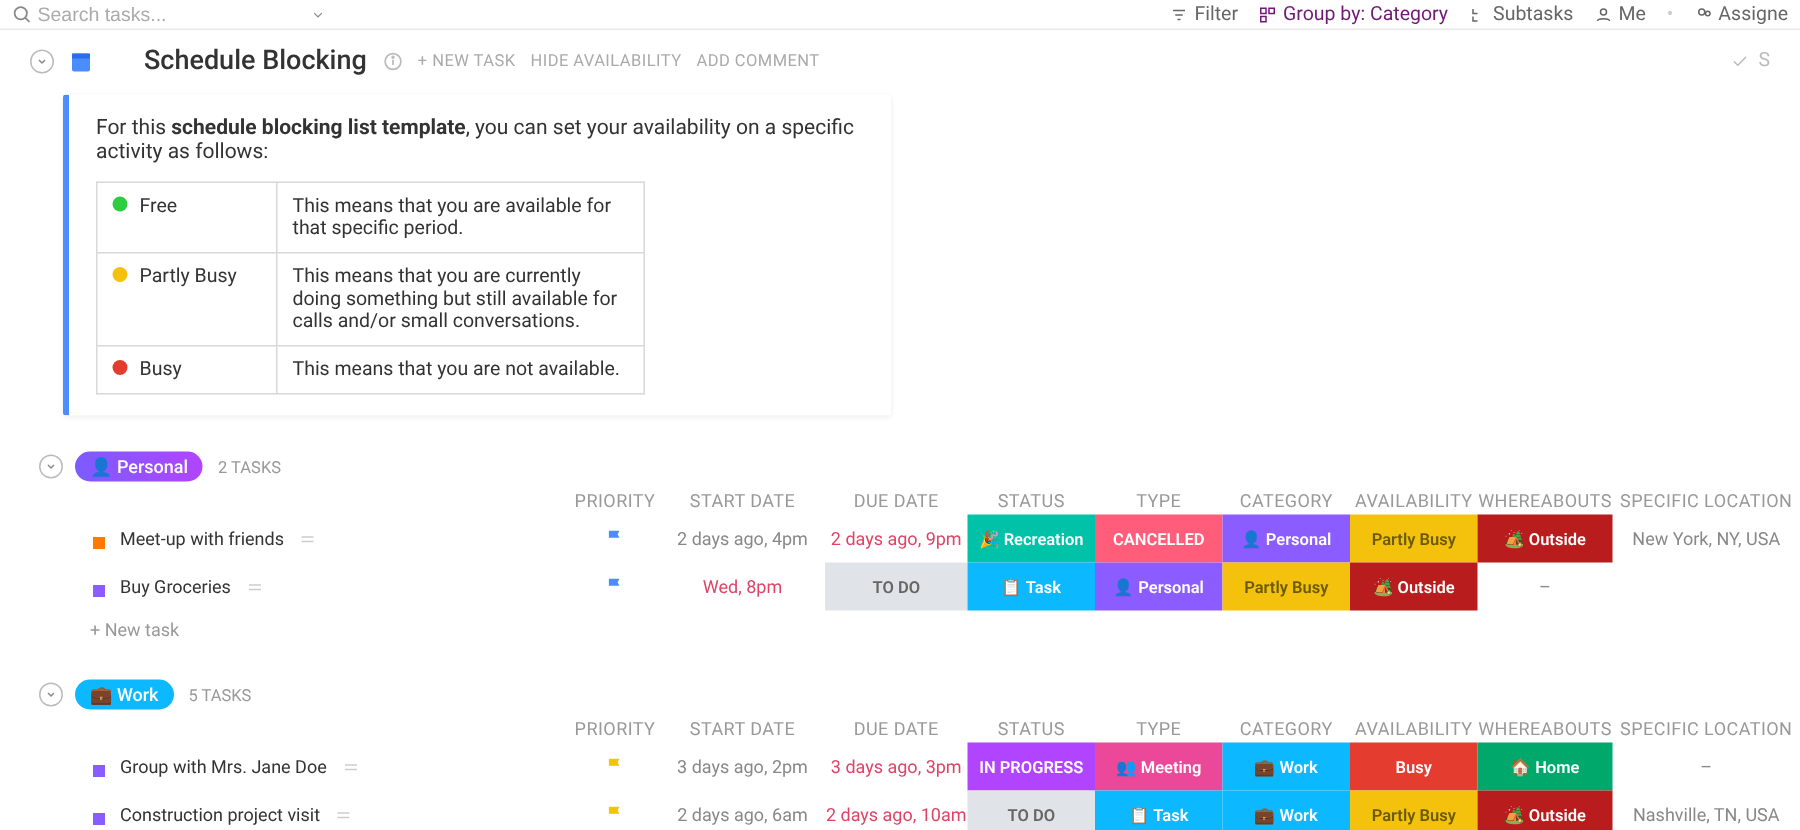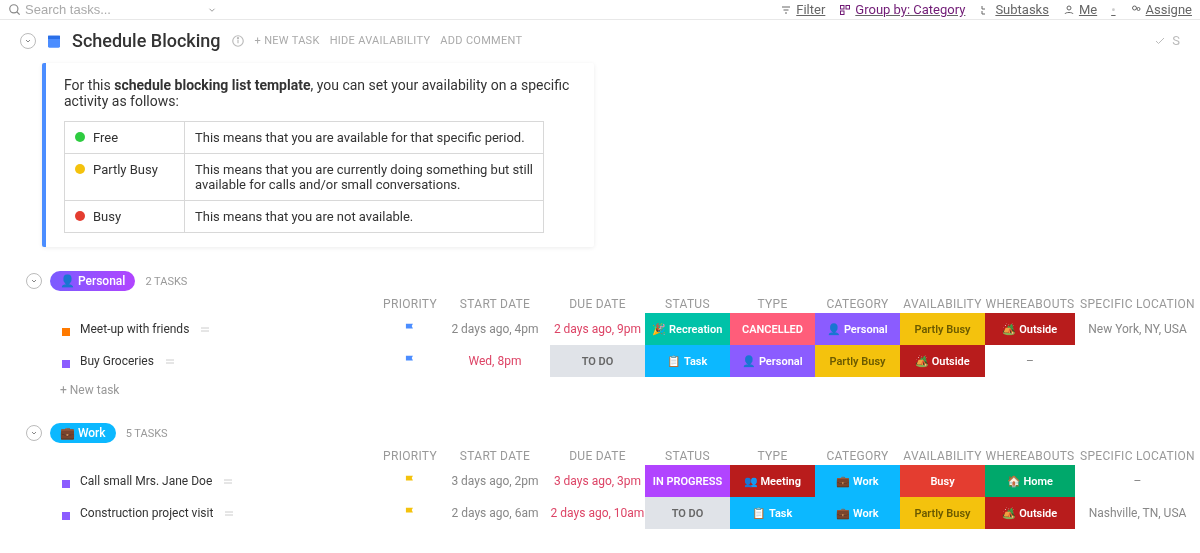--- a/index.html
+++ b/index.html
@@ -2,32 +2,32 @@
 <html><head>
 <meta charset="utf-8">
 <style>
 * { box-sizing: border-box; margin: 0; padding: 0; }
 body { font-family: -apple-system, "Segoe UI", Roboto, sans-serif; font-size: 13px; color: #333; background: #fff; width: 1200px; }
 .topbar { display: flex; align-items: center; height: 20px; padding: 0 8px; border-bottom: 1px solid #e8e8e8; }
 .search-icon { width: 14px; height: 14px; stroke: #888; stroke-width: 2; fill: none; }
 .search-input { border: none; outline: none; margin-left: 3px; font-size: 13px; flex: 0 0 150px; color: #333; }
 .search-input::placeholder { color: #aaa; }
 .chev { width: 10px; height: 10px; stroke: #888; stroke-width: 2; fill: none; margin-left: 6px; }
-.topbar-right { margin-left: auto; display: flex; align-items: flex-start; gap: 14px; color: #666; font-size: 13px; text-decoration: underline; }
+.topbar-right { margin-left: auto; display: flex; align-items: flex-start; gap: 14px; color: #666; font-size: 13px; }
 .tb-item { display: flex; align-items: center; gap: 4px; cursor: pointer; }
 .tb-item.active { color: #701a75; }
 .tb-icon { width: 12px; height: 12px; stroke: currentColor; stroke-width: 2; fill: none; }
 .header-row { display: flex; align-items: center; gap: 10px; padding: 10px 20px 6px 20px; }
 .collapse-circle { width: 16px; height: 16px; border: 1px solid #bbb; border-radius: 50%; display:flex; align-items:center; justify-content:center; }
 .cal-icon { width: 16px; height: 16px; fill: #4b8dff; }
-.page-title { font-size: 18px; font-weight: 500; }
+.page-title { font-size: 18px; font-weight: 500; margin-left: 24px; }
 .hdr-link { color: #aaa; font-size: 11px; letter-spacing: 0.3px; }
 .description-card { margin: 6px 20px 20px 42px; background: #fff; border-left: 4px solid #4b8dff; box-shadow: 0 1px 4px rgba(0,0,0,0.08); padding: 14px 18px; width: 552px; border-radius: 2px; }
 .desc-text { font-size: 14px; margin-bottom: 12px; }
-.legend-table { border-collapse: collapse; width: 480px; border-radius: 16px; }
+.legend-table { border-collapse: collapse; width: 366px; border-radius: 16px; }
 .legend-table td { border: 1px solid #d8d8d8; padding: 8px 10px; font-size: 13px; vertical-align: top; }
 .dot { display:inline-block; width:10px; height:10px; border-radius:50%; margin-right:8px; }
 .group-bar { display:flex; align-items:center; padding: 4px 20px 0 26px; }
 .group-chip { display:inline-flex; align-items:center; gap:4px; padding:3px 10px; border-radius:10px; color:#fff; font-size:12px; font-weight:500; }
 .chip-personal{ background: linear-gradient(90deg,#7b5cff,#b144ff); }
 .chip-work{ background:#0cb8ff; }
 .group-count{ color:#999; font-size:11px; margin-left:10px; }
 .row { display:grid; grid-template-columns: 380px 60px 110px 95px 85px 85px 85px 85px 90px 125px; align-items:center; height:32px; font-size:12px; }
 .head-row { color:#999; font-size:10px; letter-spacing:0.3px; text-transform:uppercase; height:18px; margin-top:4px; }
 .head-row .cell, .head-row .cell-c { background:transparent !important; color:#999; font-weight:normal; }
@@ -251,38 +251,38 @@
     <div class="cell-c">STATUS</div>
     <div class="cell-c">TYPE</div>
     <div class="cell-c">CATEGORY</div>
     <div class="cell-c">AVAILABILITY</div>
     <div class="cell-c">WHEREABOUTS</div>
     <div class="cell-c">SPECIFIC LOCATION</div>
   </div>
       <div class="row">
       <div class="name-cell">
         <span class="task-dot" style="background:#8b5cff"></span>
-        <span>Call small Mrs. Jane Doe</span>
+        <span>Group with Mrs. Jane Doe</span>
         <svg width="12" height="12" viewBox="0 0 24 24" stroke="#ccc" stroke-width="2" fill="none">
             <line x1="4" y1="8" x2="20" y2="8"></line>
             <line x1="4" y1="14" x2="20" y2="14"></line>
           </svg>
       </div>
       <div class="cell-c">
         <svg class="flag" viewBox="0 0 24 24" fill="#f4c20d">
             <path d="M5 3v18M5 3h12l-2 4 2 4H5"></path>
           </svg>
       </div>
       <div class="cell-c st-date">3 days ago, 2pm</div>
       <div class="cell-c du-date">3 days ago, 3pm</div>
       <div class="cell-c">
           <div class="badge" style="background:#b144ff;color:#fff">IN PROGRESS</div>
         </div>
       <div class="cell-c">
-          <div class="badge" style="background:#b91c1c">👥 Meeting</div>
+          <div class="badge" style="background:#ec4899">👥 Meeting</div>
         </div>
       <div class="cell-c">
           <div class="badge" style="background:#0cb8ff">💼 Work</div>
         </div>
       <div class="cell-c">
           <div class="badge" style="background:#e43d30;color:#fff">Busy</div>
         </div>
       <div class="cell-c">
           <div class="badge" style="background:#00a86b">🏠 Home</div>
         </div>

